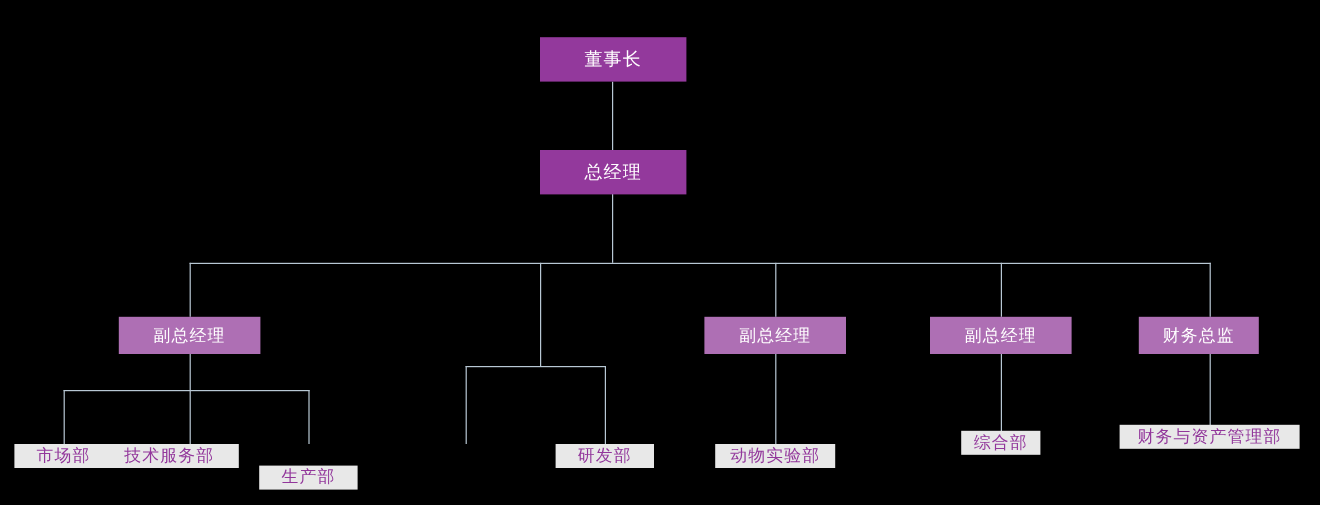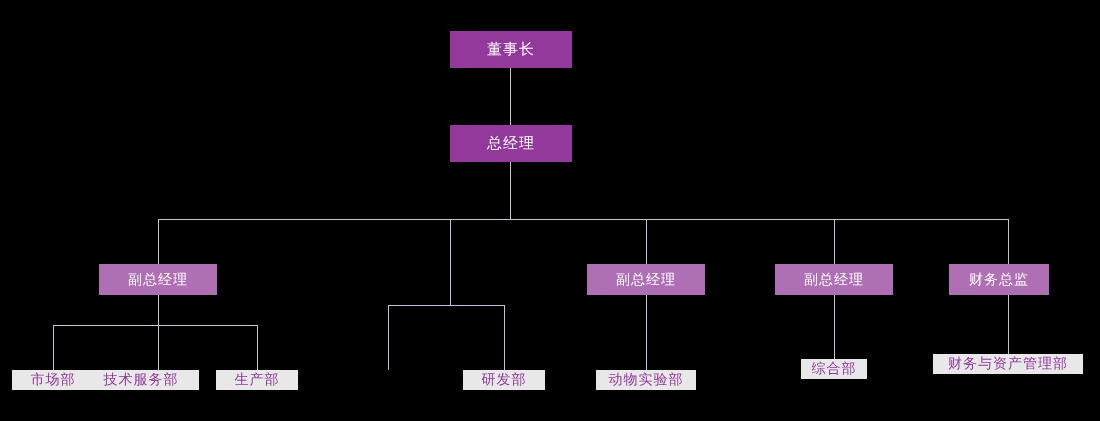--- a/index.html
+++ b/index.html
@@ -108,21 +108,21 @@
   </div>
 
   <div class="node node-leaf" style="left:12px; top:370px; width:82px;">
     <span>市场部</span>
   </div>
 
   <div class="node node-leaf" style="left:83px; top:370px; width:116px;">
     <span>技术服务部</span>
   </div>
 
-  <div class="node node-leaf" style="left:216px; top:370px; width:82px;">
+  <div class="node node-leaf" style="left:216px; top:388px; width:82px;">
     <span>生产部</span>
   </div>
 
 
   <div class="node node-leaf" style="left:463px; top:370px; width:82px;">
     <span>研发部</span>
   </div>
 
   <div class="node node-leaf" style="left:596px; top:370px; width:100px;align-items:center;">
     <span>动物实验部</span>

